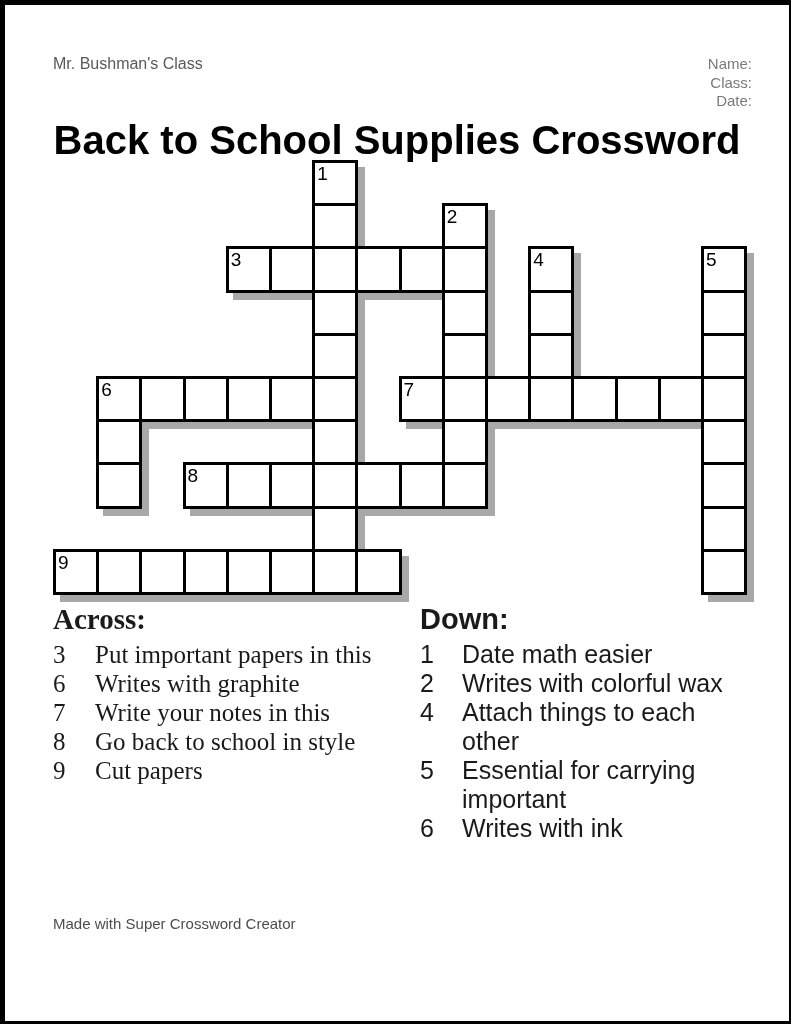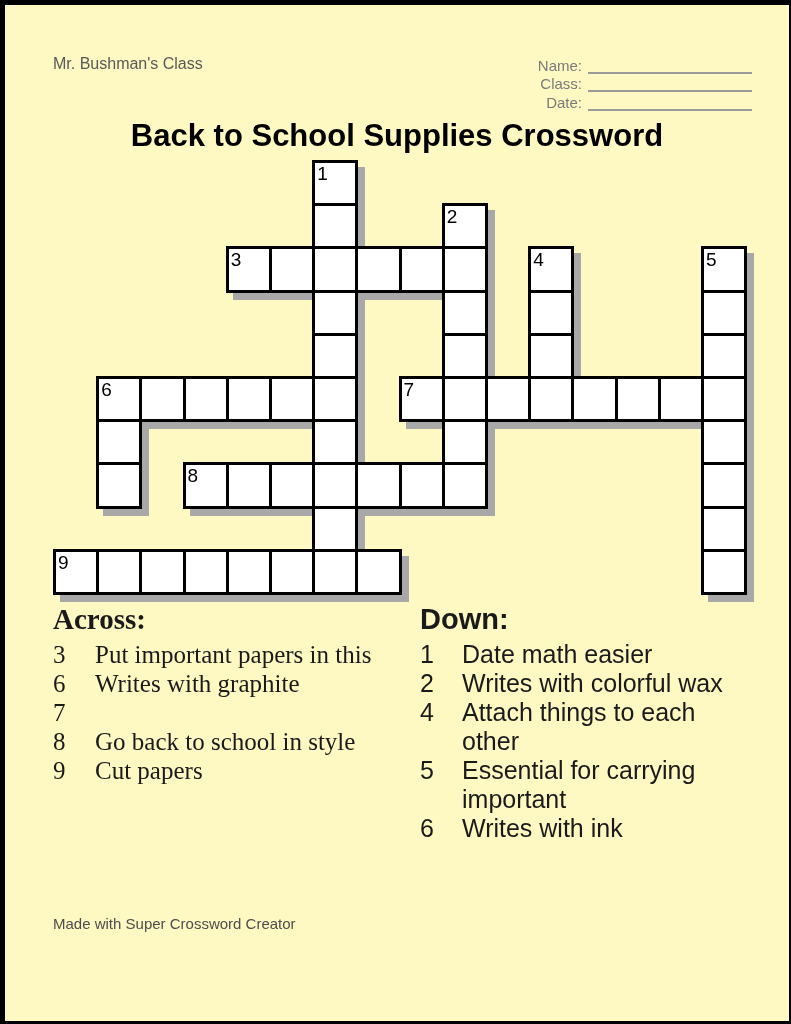--- a/index.html
+++ b/index.html
@@ -1,28 +1,28 @@
 <!DOCTYPE html>
 <html><head>
 <meta charset="utf-8">
 <style>
   html,body{margin:0;padding:0;background:#e8e8e8;}
   .page{
     position:relative;width:791px;height:1024px;box-sizing:border-box;
-    background:#fef9c3;border-style:solid;border-color:#000;
+    background:#ffffff;border-style:solid;border-color:#000;
     border-width:5px 2px 3px 5px;overflow:hidden;
     font-family:"Liberation Sans",sans-serif;
   }
   .owner{position:absolute;left:48px;top:50px;font-size:16px;color:var(--muted-text,#595959);}
   .fields{position:absolute;left:430px;top:50px;width:317px;}
-  .frow{display:flex;align-items:flex-end;height:18.6px;}
+  .frow{display:flex;align-items:flex-end;height:18.6px;flex-direction:column;}
   .flabel{width:147px;flex:none;text-align:right;font-size:15px;line-height:17px;color:var(--field-text,#7a7a7a);}
   .fline{flex:1;margin-left:6px;height:15px;border-bottom:2px solid var(--field-line,#9a9a9a);}
   .title{position:absolute;left:0;right:0;top:113px;margin:0;text-align:center;
-         font-size:31px;font-weight:bold;color:#000;letter-spacing:0;}
+         font-size:40px;font-weight:bold;color:#000;letter-spacing:0;}
   .grid{position:absolute;left:0;top:0;width:100%;height:100%;}
   .wshadow{position:absolute;background:var(--shadow,#a8a8a8);}
   .cell{position:absolute;width:46.2px;height:46.2px;box-sizing:border-box;
         background:var(--cell-bg,#fff);border:3px solid var(--grid-border,#000);}
   .cellnum{position:absolute;font-size:19px;line-height:1;color:#000;}
   .clues{position:absolute;top:600px;}
   .clues.across{left:48px;width:352px;font-family:Liberation Serif, serif;}
   .clues.down{left:415px;width:352px;}
   .clues h2{margin:0 0 6px 0;font-size:29px;line-height:29px;font-weight:bold;color:#1a1a1a;}
   .clues ol{list-style:none;margin:0;padding:0;}
@@ -141,20 +141,21 @@
         <li class="clue">
           <span class="cnum">3</span>
           <span class="ctext">Put important papers in this</span>
         </li>
         <li class="clue">
           <span class="cnum">6</span>
           <span class="ctext">Writes with graphite</span>
         </li>
         <li class="clue">
           <span class="cnum">7</span>
+          <span class="ctext">Write your notes in this</span>
         </li>
         <li class="clue">
           <span class="cnum">8</span>
           <span class="ctext">Go back to school in style</span>
         </li>
         <li class="clue">
           <span class="cnum">9</span>
           <span class="ctext">Cut papers</span>
         </li>
       </ol>

